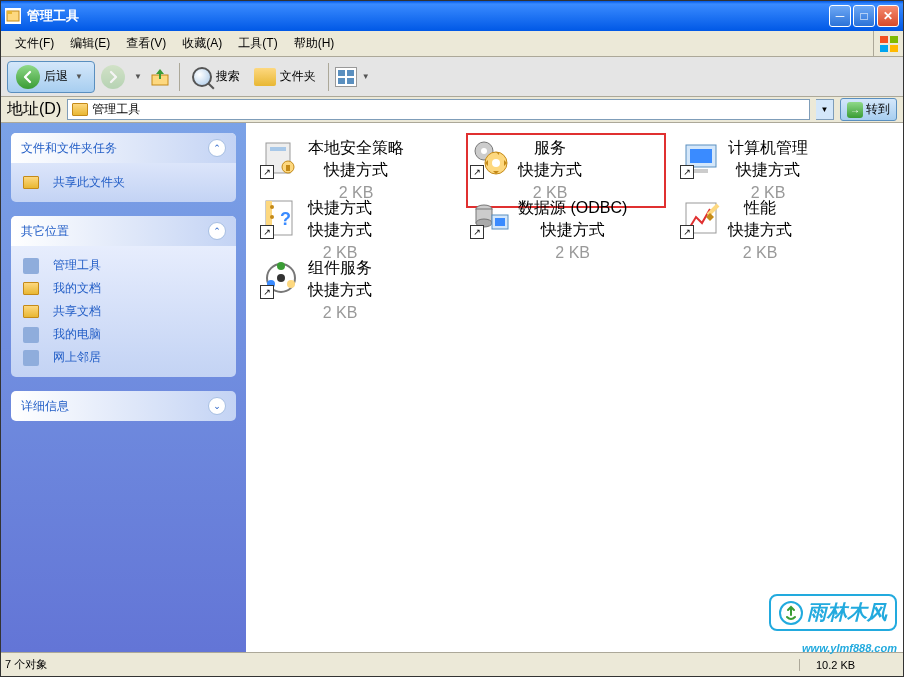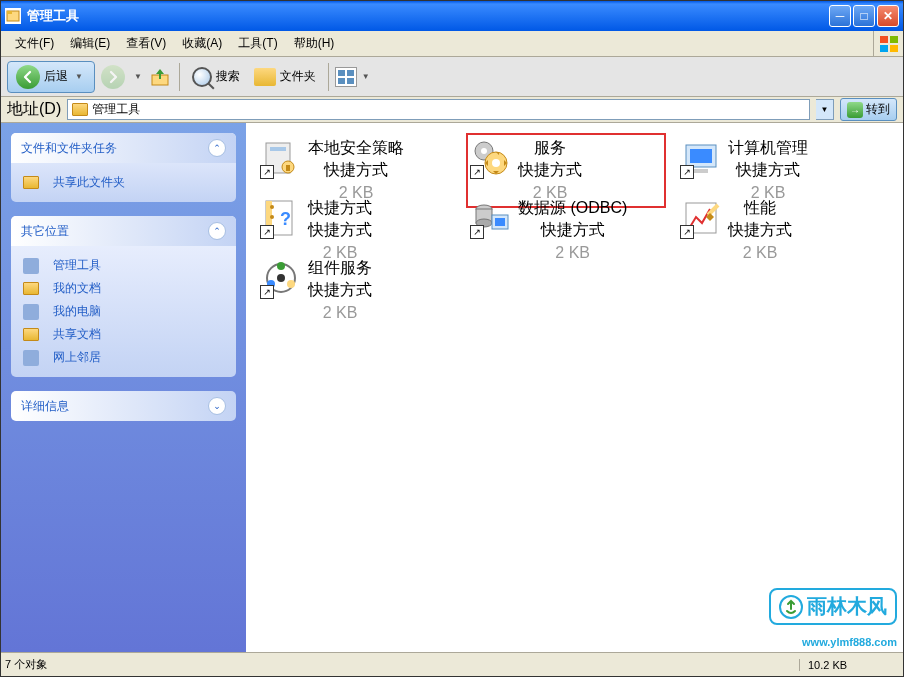--- a/index.html
+++ b/index.html
@@ -51,23 +51,23 @@
     .file-item { display: flex; align-items: flex-start; width: 200px; padding: 4px; gap: 6px; cursor: pointer; position: absolute; }
     .file-item.highlighted { border: 2px solid #e03030; padding: 2px; }
     .file-icon { width: 42px; height: 42px; flex-shrink: 0; position: relative; }
     .file-info { font-size: 16px; line-height: 1.4; text-align: center; }
     .file-name { color: #000; }
     .file-type { color: #000000; }
     .file-size { color: #999; }
     
     .statusbar { background: #ece9d8; height: 24px; display: flex; align-items: center; border-top: 1px solid #aca899; font-size: 11px; padding: 0 4px; position: absolute; bottom: 0; left: 0; right: 0; }
     .status-left { flex: 1; }
-    .status-right { border-left: 1px solid #aca899; padding-left: 8px; min-width: 100px; }
-    
-    .watermark { position: absolute; right: 6px; bottom: 28px; }
+    .status-right { border-left: 1px solid #aca899; padding-left: 16px; min-width: 100px; }
+    
+    .watermark { position: absolute; right: 6px; bottom: 22px; font-style: italic; }
     .wm-box { display: flex; align-items: center; gap: 4px; border: 2px solid #22aade; border-radius: 8px; padding: 3px 8px; background: white; }
     .wm-logo { width: 24px; height: 24px; }
     .wm-text { font-size: 20px; font-weight: bold; color: #22aade; font-family: "Microsoft YaHei", sans-serif; }
     .wm-url { font-size: 11px; color: #22aade; text-align: right; margin-top: 11px; font-weight: bold; }
     
     .shortcut-arrow { position: absolute; bottom: 0; left: 0; width: 14px; height: 14px; background: white; border: 1px solid #333; display: flex; align-items: center; justify-content: center; font-size: 9px; }
     
     
     .mini-folder { width: 16px; height: 13px; background: linear-gradient(to bottom, #fdd87f, #e8b733); border-radius: 1px; border: 1px solid #c48a18; }
     .mini-icon-generic { width: 16px; height: 16px; background: #8faddc; border-radius: 2px; }
@@ -185,26 +185,26 @@
       <div class="side-body">
         <div class="side-link">
           <span class="side-link-icon mini-icon-generic"></span>
           <span>管理工具</span>
         </div>
         <div class="side-link">
           <span class="side-link-icon mini-folder"></span>
           <span>我的文档</span>
         </div>
         <div class="side-link">
+          <span class="side-link-icon mini-folder"></span>
+          <span>共享文档</span>
+        </div>
+        <div class="side-link">
           <span class="side-link-icon mini-icon-generic"></span>
           <span>我的电脑</span>
-        </div>
-        <div class="side-link">
-          <span class="side-link-icon mini-folder"></span>
-          <span>共享文档</span>
         </div>
         <div class="side-link">
           <span class="side-link-icon mini-icon-generic"></span>
           <span>网上邻居</span>
         </div>
       </div>
     </div>
 
     <div class="side-panel">
       <div class="side-header">

